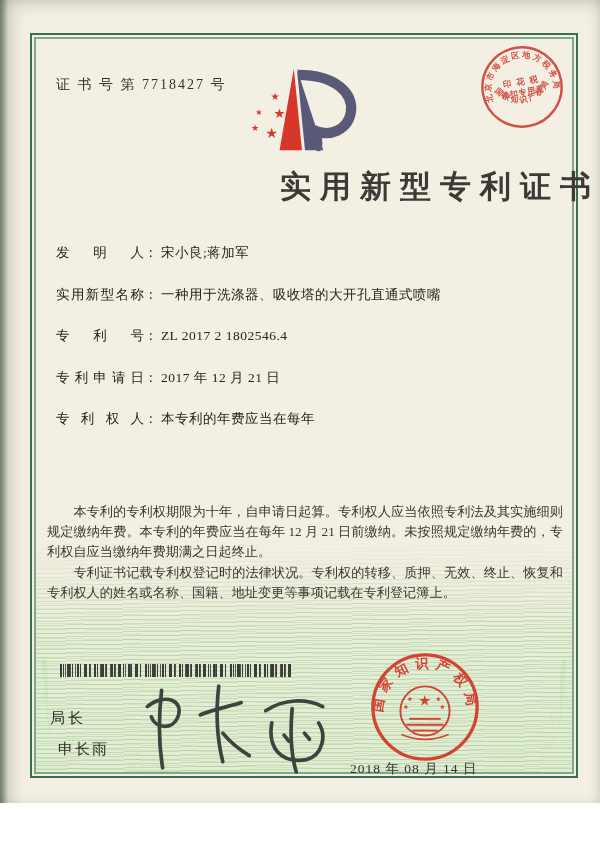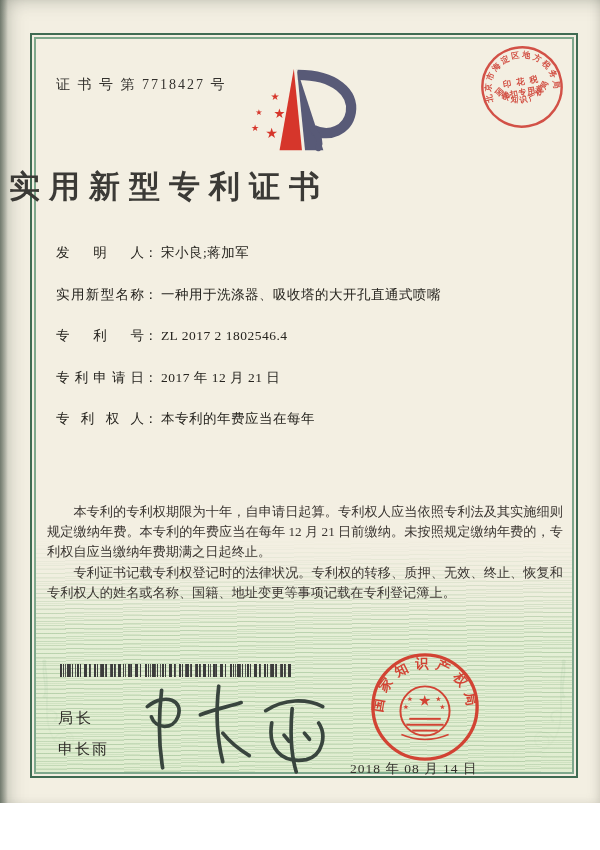--- a/index.html
+++ b/index.html
@@ -35,21 +35,21 @@
   .content{position:absolute; inset:0; z-index:2;}
 
   .cert-no{position:absolute; left:56px; top:76px; font-size:14px; letter-spacing:2px; color:#33312d;}
 
   .logo{position:absolute; left:248px; top:66px; width:112px; height:88px;}
 
   .tax-seal{position:absolute; left:478px; top:43px; width:88px; height:88px; transform:rotate(-10deg); opacity:.92;}
   .tax-seal text{fill:#cf4236; font-weight:bold; font-family:"Liberation Sans",sans-serif;}
 
   .title{
-    position:absolute; left:0; right:0; top:166px; text-align:left;
+    position:absolute; left:0; right:0; top:166px; text-align:right;
     font-size:31px; font-weight:700; color:#3b3a36; letter-spacing:9px; text-indent:9px;
   }
 
   .fields{position:absolute; left:56px; top:244px; width:500px; font-size:13.5px; color:#26241f;}
   .frow{position:relative; margin-bottom:23.5px; white-space:nowrap;}
   .frow:last-child{margin-bottom:0;}
   .flabel{
     display:inline-block; width:88px; text-align:justify; text-align-last:justify;
     vertical-align:bottom;
   }
@@ -62,21 +62,21 @@
   }
   .paras p{margin:0; text-indent:2em;}
 
   .barcode{
     position:absolute; left:60px; top:664px; width:232px; height:13px;
     background:
       repeating-linear-gradient(90deg,#3c3c3c 0 2px,transparent 2px 3px,#3c3c3c 3px 4px,transparent 4px 7px,#3c3c3c 7px 10px,transparent 10px 12px,#3c3c3c 12px 13px,transparent 13px 17px),
       repeating-linear-gradient(90deg,rgba(60,60,60,.85) 0 1px,transparent 1px 5px);
   }
 
-  .director-title{position:absolute; left:58px; top:709px; font-size:15px; letter-spacing:3px; color:#2c2a26; font-family:"Liberation Sans",sans-serif;}
+  .director-title{position:absolute; left:50px; top:709px; font-size:15px; letter-spacing:3px; color:#2c2a26; font-family:"Liberation Sans",sans-serif;}
   .director-name{position:absolute; left:58px; top:740px; font-size:15px; letter-spacing:2px; color:#2c2a26; font-family:"Liberation Sans",sans-serif;}
 
   .signature{position:absolute; left:128px; top:676px; width:210px; height:102px;}
 
   .office-seal{position:absolute; left:366px; top:650px; width:118px; height:118px; opacity:.95;}
   .office-seal text{fill:#d23b2c; font-weight:bold; font-family:"Liberation Sans",sans-serif;}
   .seal-date{position:absolute; left:350px; top:760px; font-size:13.5px; letter-spacing:1px; color:#33312c;}
 
   .footer{position:absolute; left:0; right:0; top:797px; text-align:center; font-size:11.5px; letter-spacing:2px; color:#45423c;}
 

